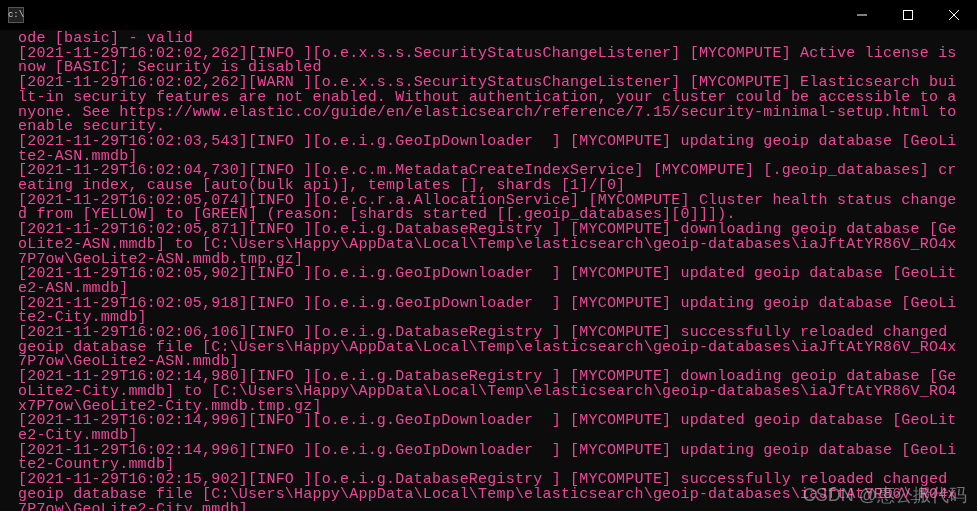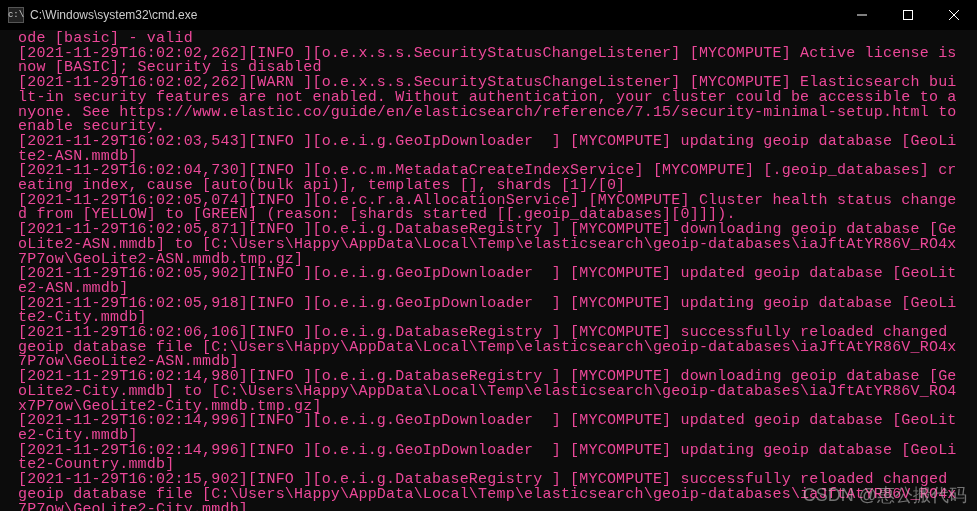--- a/index.html
+++ b/index.html
@@ -71,21 +71,20 @@
       font-family: 'Microsoft YaHei', sans-serif;
       font-size: 18px;
       pointer-events: none;
     }
   </style>
 </head>
 <body>
 
 <div class="title-bar">
   <div class="title-icon">c:\</div>
-  <div class="title-text">C:\Windows\system32\cmd.exe</div>
   <div class="window-controls">
     <div class="win-btn">
       <svg width="10" height="10">
           <line x1="0" y1="5" x2="10" y2="5" stroke-width="1"></line>
         </svg>
     </div>
     <div class="win-btn">
       <svg width="10" height="10">
           <rect x="0.5" y="0.5" width="9" height="9" stroke-width="1"></rect>
         </svg>

